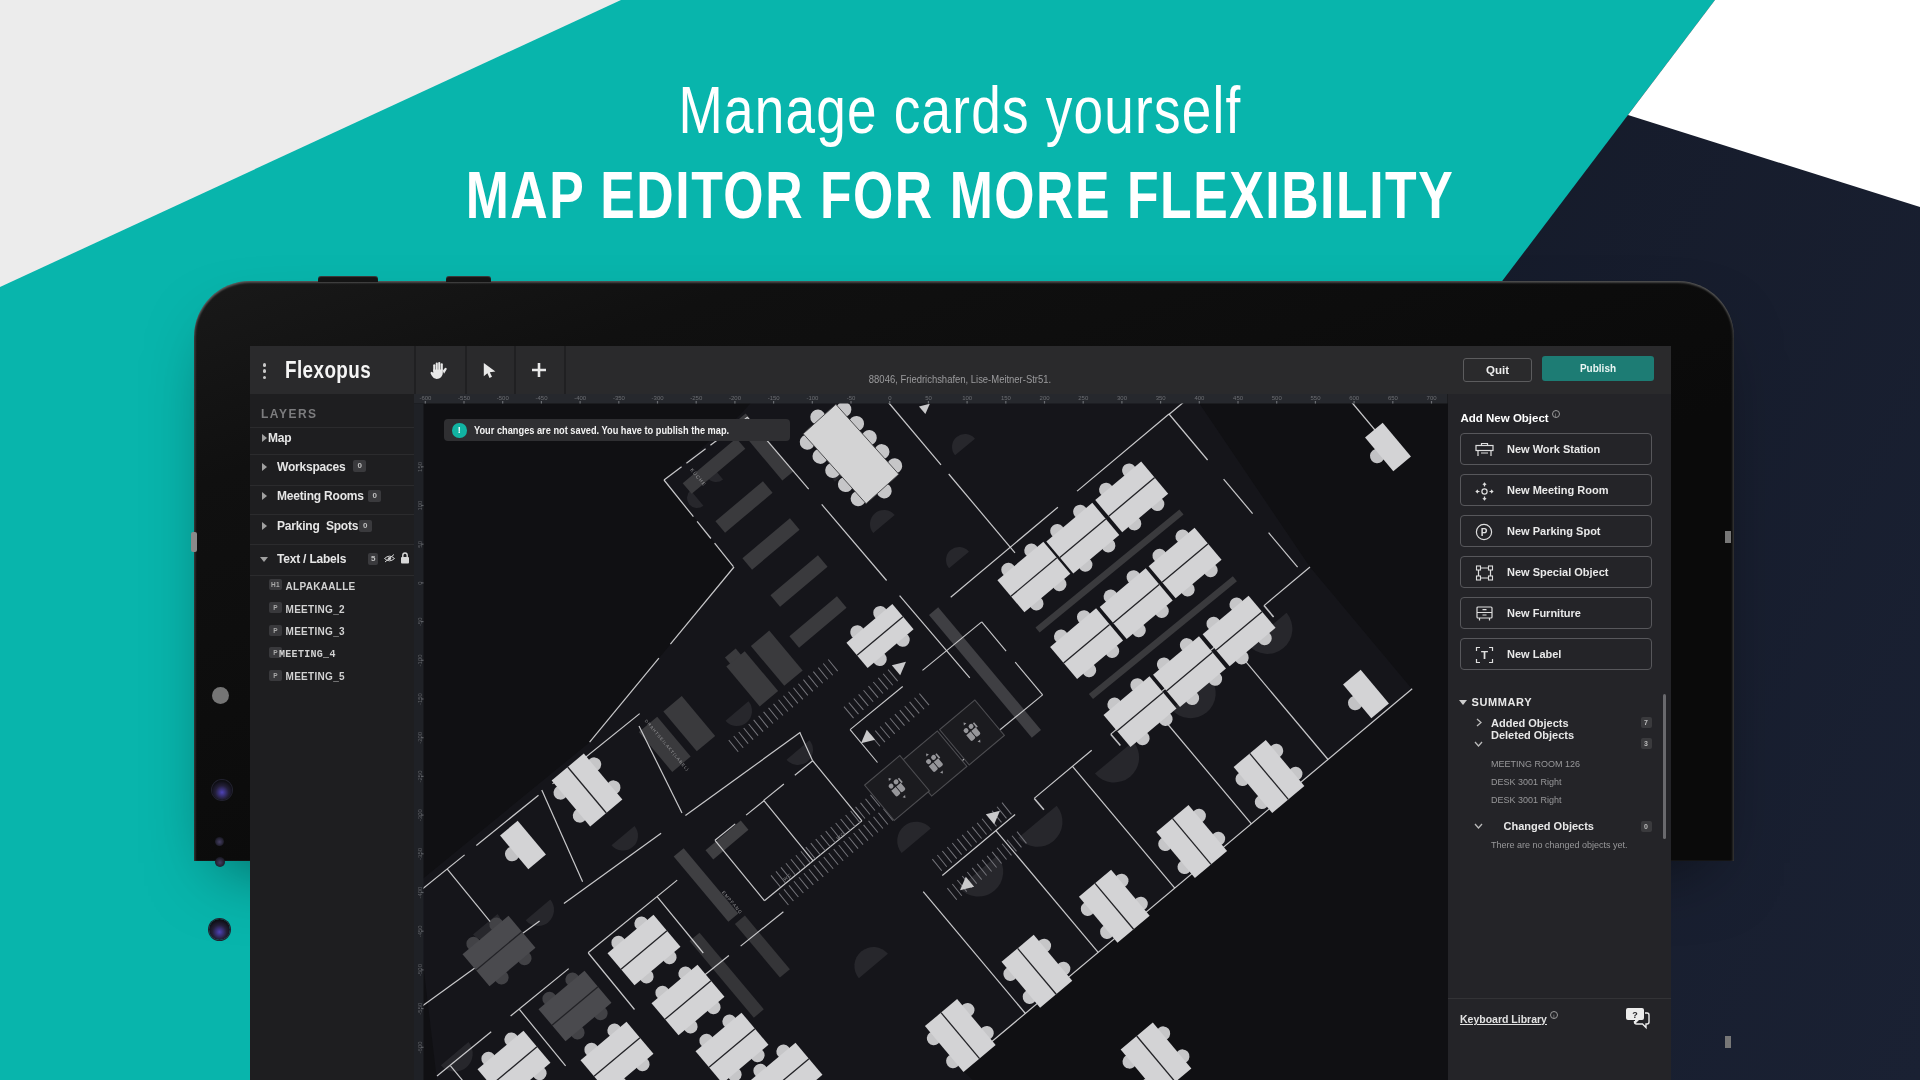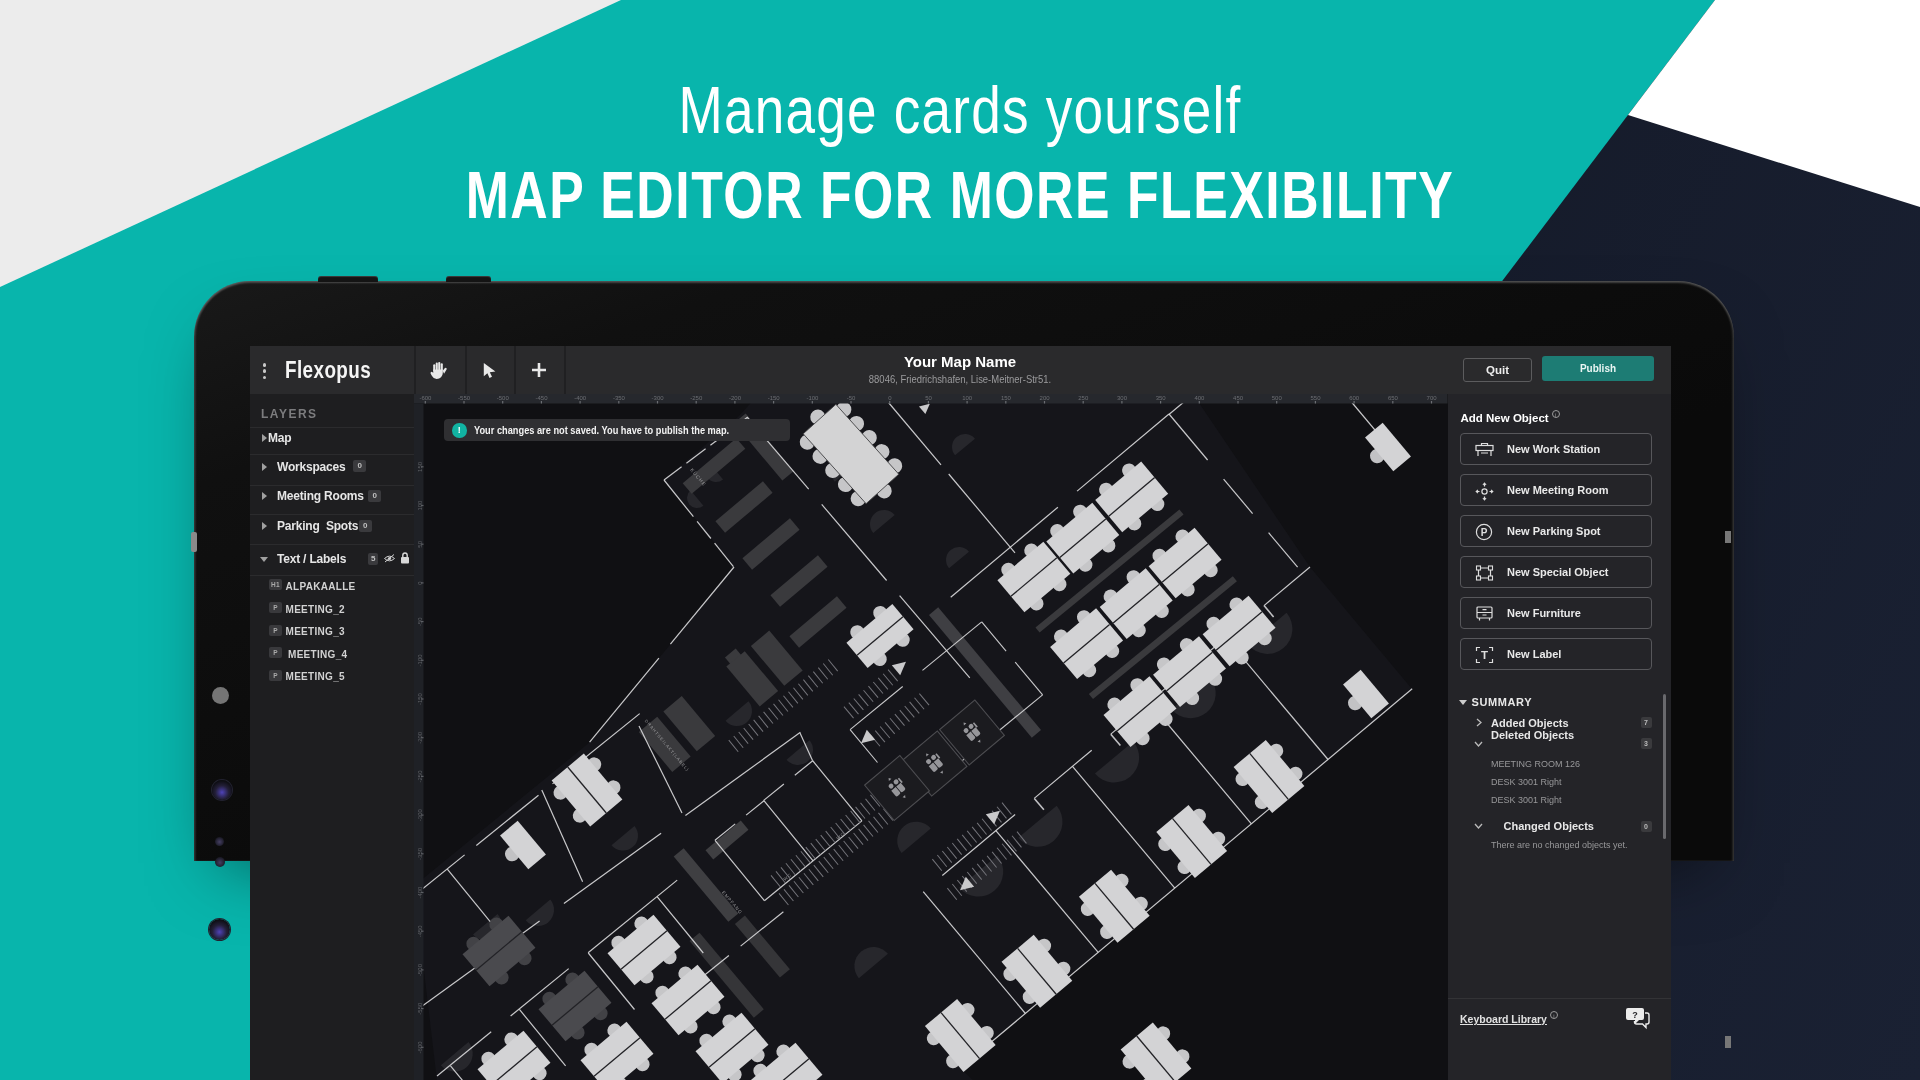--- a/index.html
+++ b/index.html
@@ -123,21 +123,20 @@
           </g>
         </svg>
 
         <svg style="position:absolute;left:232px;top:16px;" width="15" height="17" viewBox="0 0 15 17">
           <path fill="#e8e8e8" d="M1.8 1 L13.4 9.4 L7.8 10.3 L10 14.8 L7.5 15.9 L5.4 11.3 L1.8 14.2 Z"></path>
         </svg>
 
         <svg style="position:absolute;left:281px;top:16px;" width="16" height="16" viewBox="0 0 16 16">
           <path stroke="#e8e8e8" stroke-width="2.6" d="M8 1 V15 M1 8 H15"></path>
         </svg>
-        <div id="mapname">Your Map Name</div>
         <div id="mapaddr">88046, Friedrichshafen, Lise-Meitner-Str51.</div>
         <div id="quit">Quit</div>
         <div id="publish">Publish</div>
       </div>
 
       <div id="lsb">
         <div style="position:absolute;left:11px;top:13px;color:#7c7c7e;font-size:12px;font-weight:700;letter-spacing:1.5px;">LAYERS</div>
         <div class="sep" style="top:32.5px;"></div>
         <div class="lrow" style="top:37px;">
           <span class="caret"></span>
@@ -183,21 +182,21 @@
         <div class="sub" style="top:209.5px;">
           <span class="sbadge">P</span>
           <span style="position:absolute;left:35.5px;">MEETING_2</span>
         </div>
         <div class="sub" style="top:232px;">
           <span class="sbadge">P</span>
           <span style="position:absolute;left:35.5px;">MEETING_3</span>
         </div>
         <div class="sub" style="top:254.5px;">
           <span class="sbadge">P</span>
-          <span style="position:absolute;left:38px;">MEETING_4</span>
+          <span style="position:absolute;left:29px;font-family:Liberation Mono, monospace;">MEETING_4</span>
         </div>
         <div class="sub" style="top:277px;">
           <span class="sbadge">P</span>
           <span style="position:absolute;left:35.5px;">MEETING_5</span>
         </div>
       </div>
 
       <div id="canvas">
         <svg id="map" width="1033.5" height="687" viewBox="0 0 1033.5 687" style="position:absolute;left:0;top:0;">
 <polygon points="0.0,492.0 176.0,348.0 320.0,173.0 250.0,86.0 324.0,23.0 345.0,0.0 779.0,0.0 896.0,173.0 998.0,295.0 546.0,674.0 560.0,687.0 23.0,687.0" fill="#15151a"></polygon>

